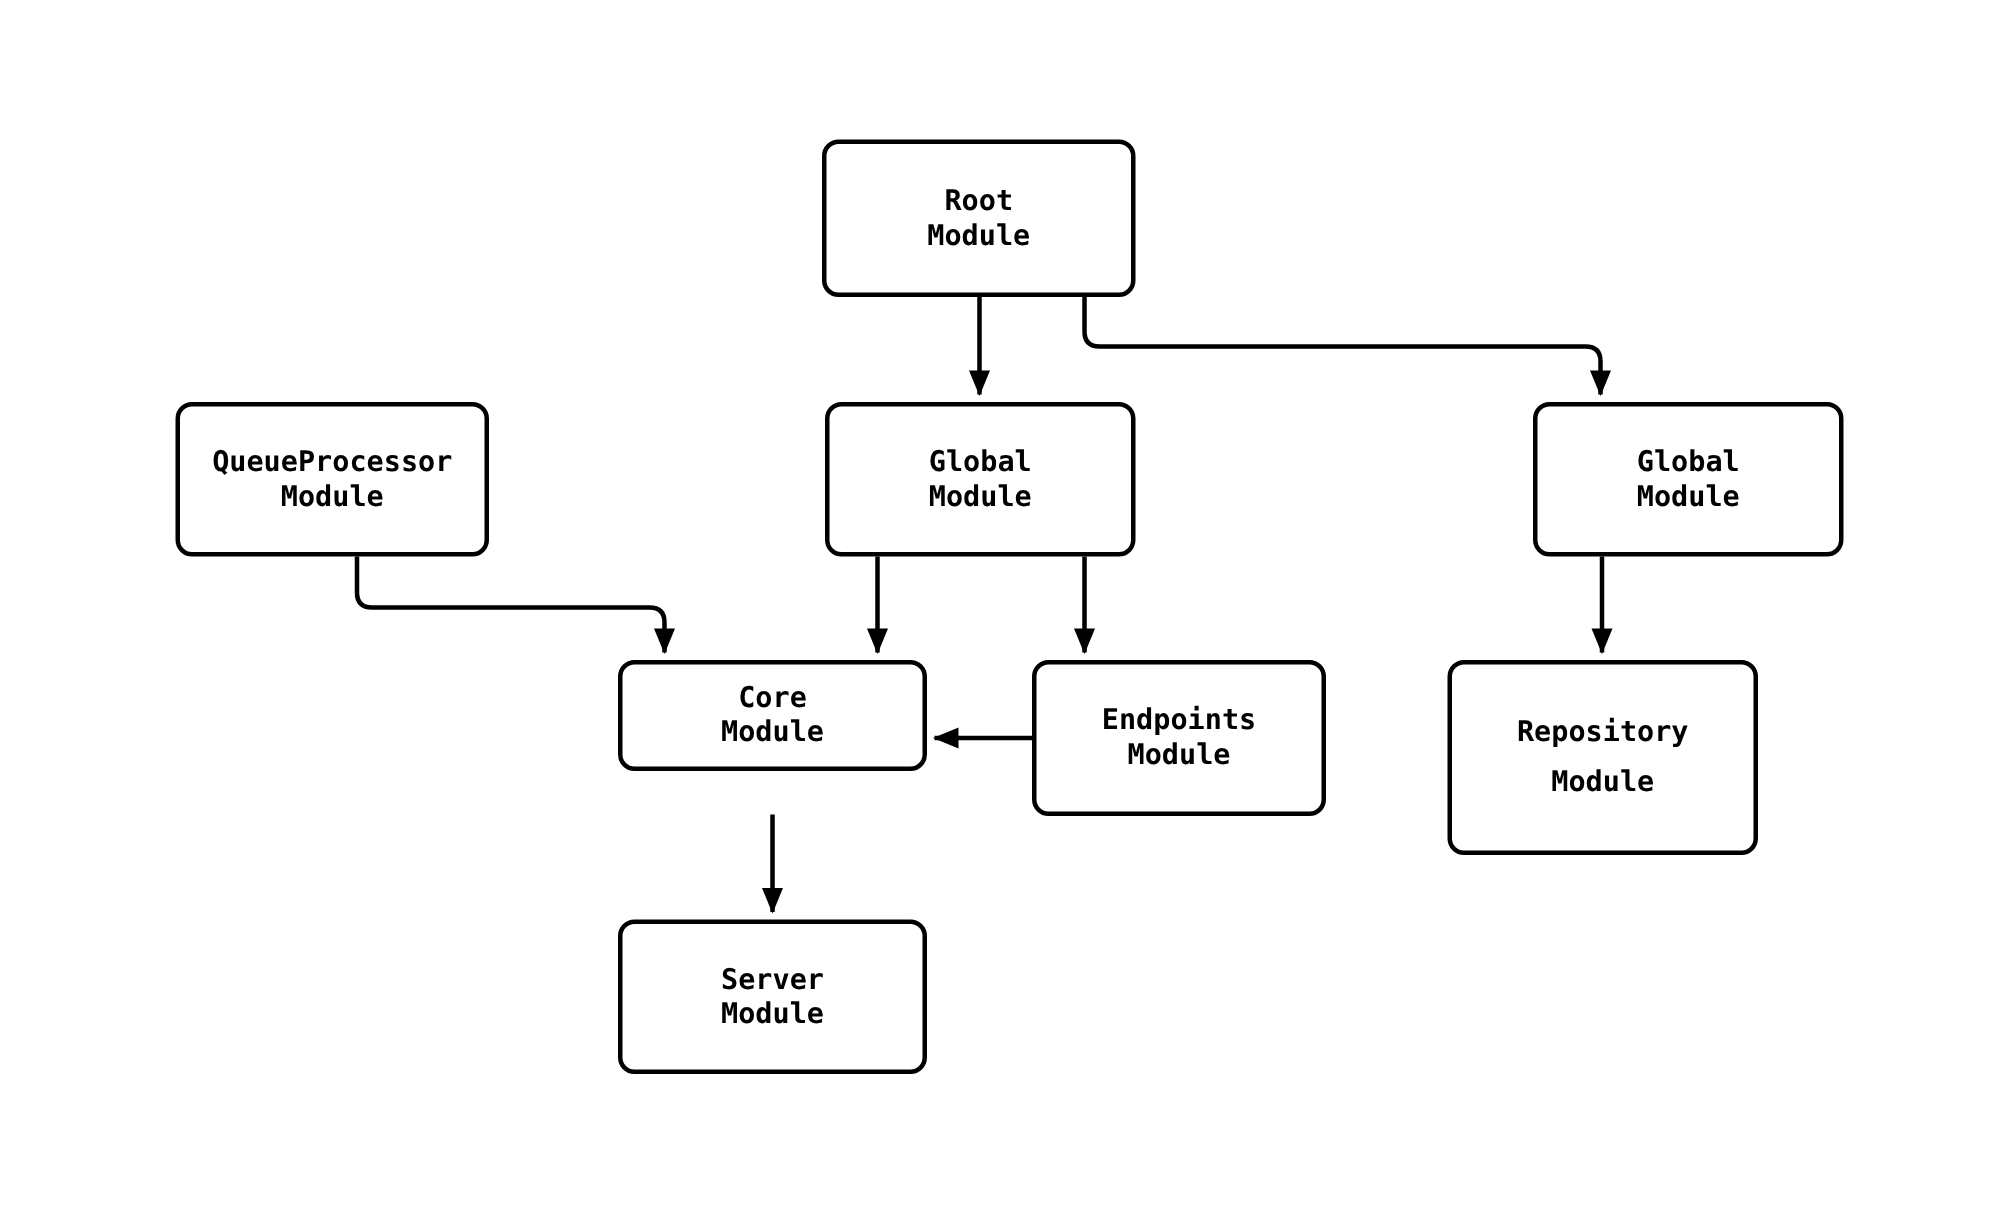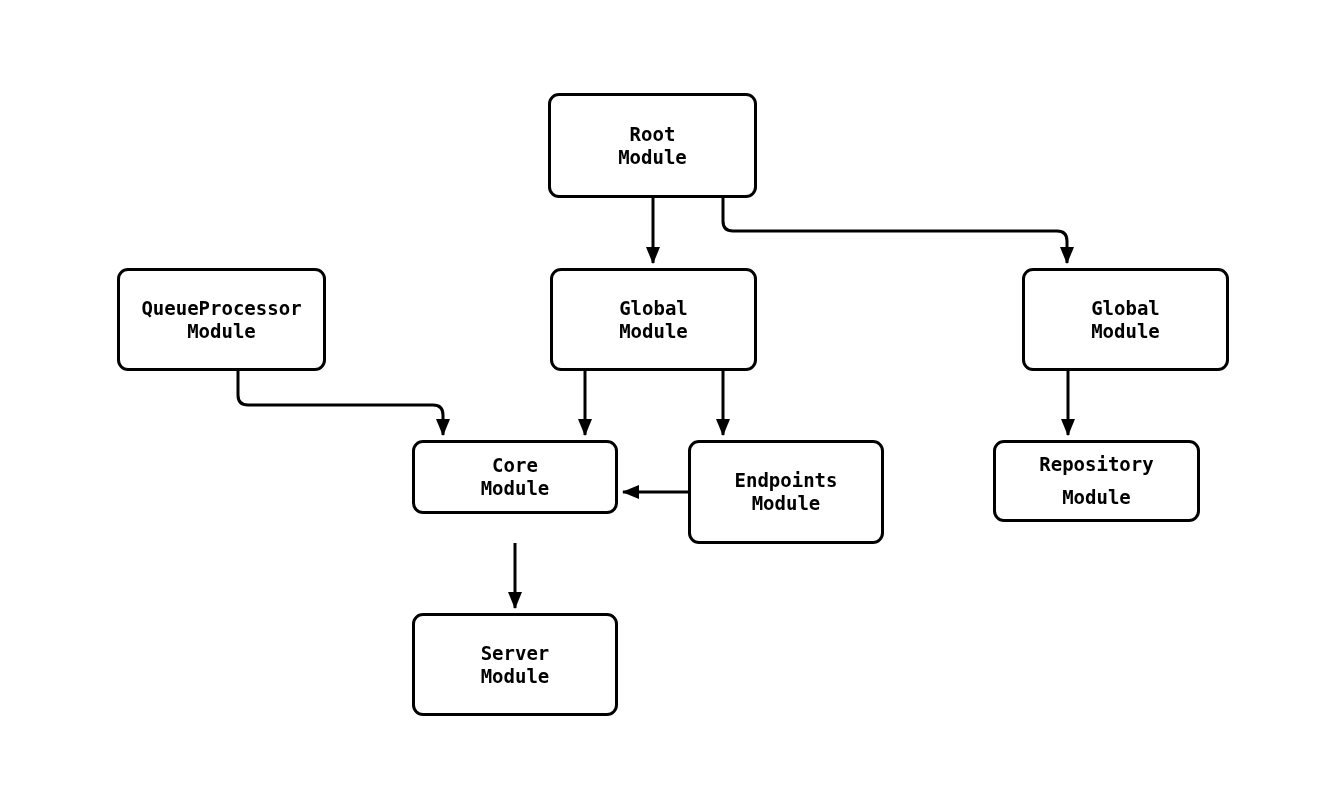--- a/index.html
+++ b/index.html
@@ -101,21 +101,21 @@
   <div class="node" style="left:412px; top:440px; width:206px; height:74px;">
     <span class="label-line">Core</span>
     <span class="label-line">Module</span>
   </div>
 
   <div class="node" style="left:688px; top:440px; width:196px; height:104px;">
     <span class="label-line">Endpoints</span>
     <span class="label-line">Module</span>
   </div>
 
-  <div class="node" style="left:993px; top:440px; width:207px; height:82px;gap:10px;">
+  <div class="node" style="left:965px; top:440px; width:207px; height:130px;gap:10px;">
     <span class="label-line">Repository</span>
     <span class="label-line">Module</span>
   </div>
 
   <div class="node" style="left:412px; top:613px; width:206px; height:103px;">
     <span class="label-line">Server</span>
     <span class="label-line">Module</span>
   </div>
 
 </div>

